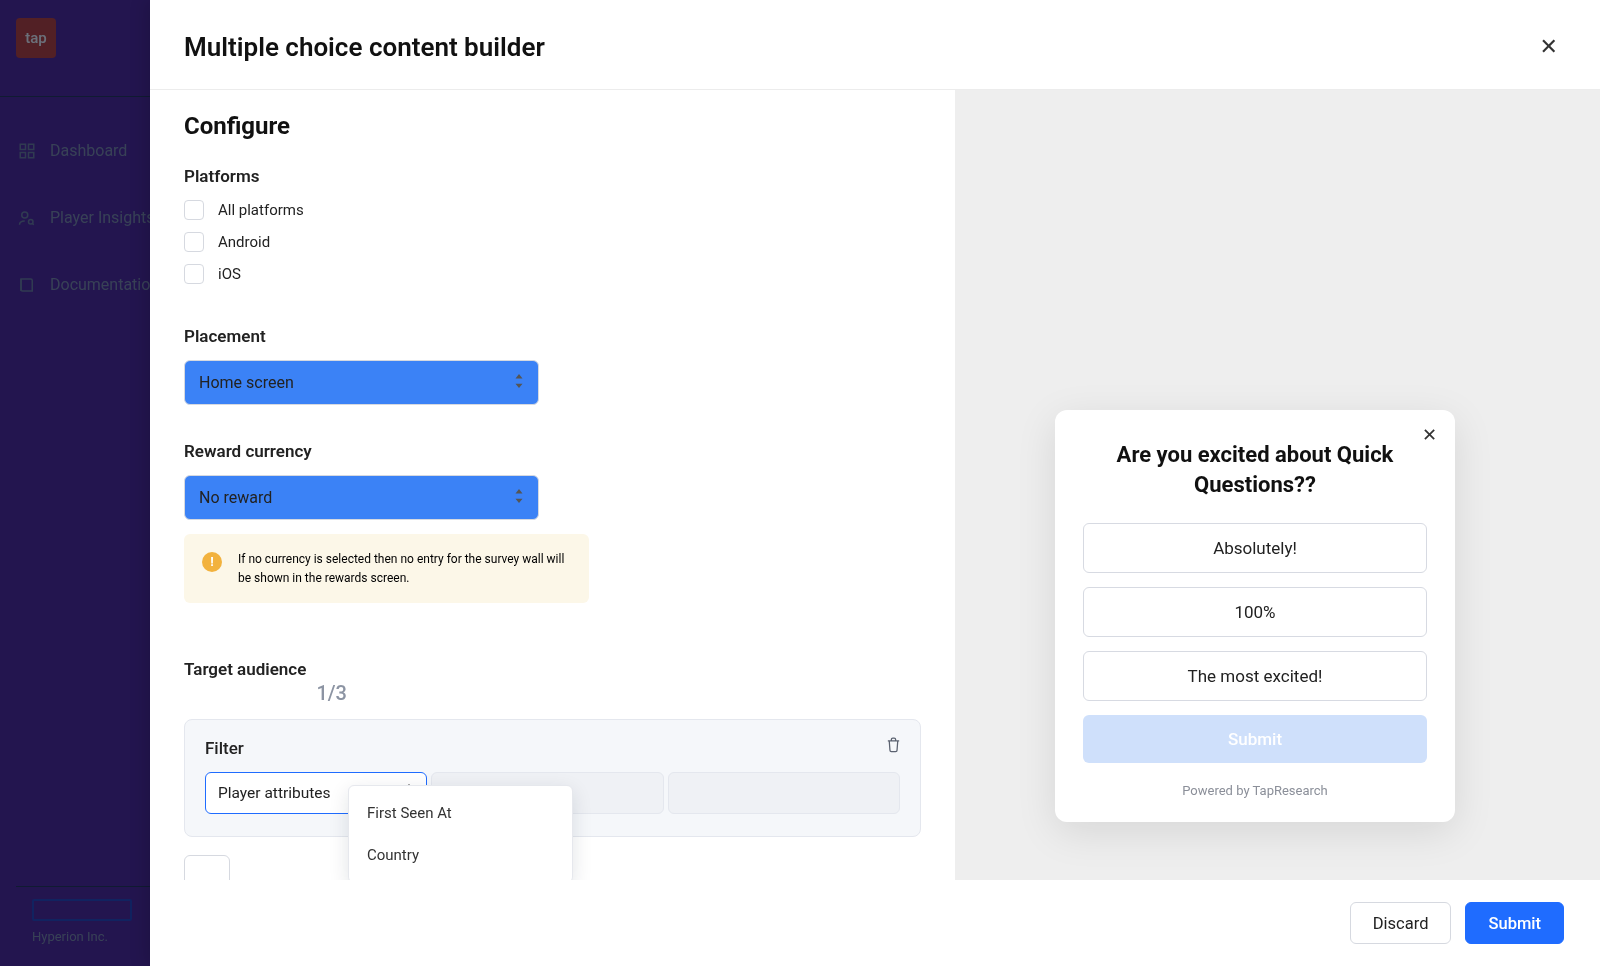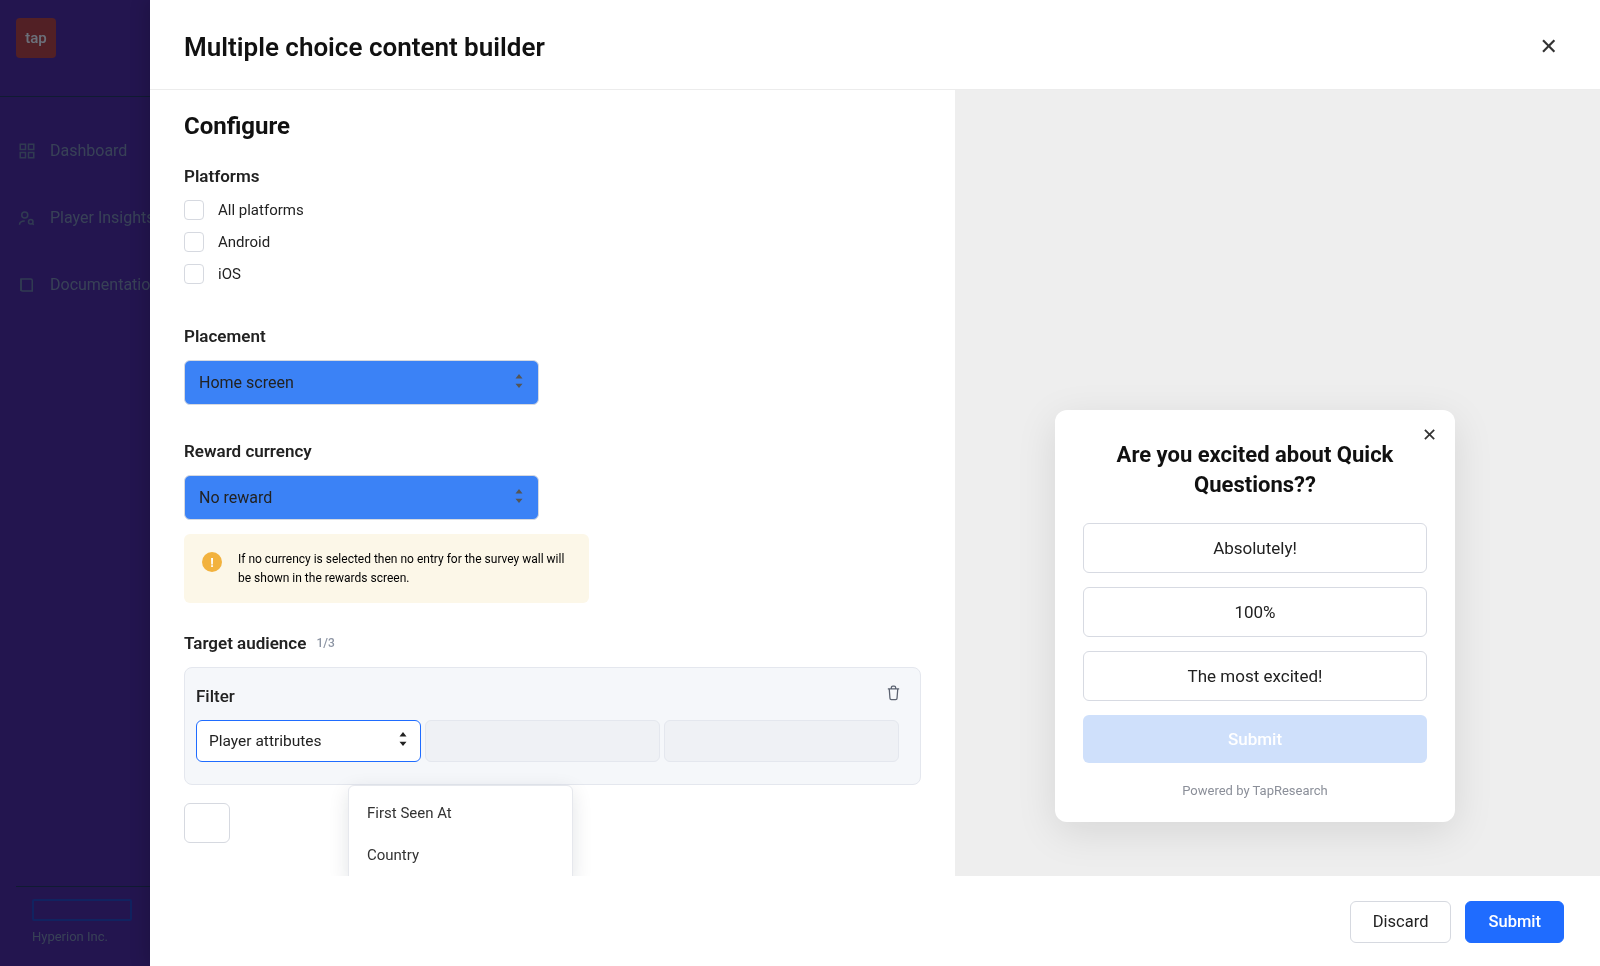--- a/index.html
+++ b/index.html
@@ -75,25 +75,25 @@
     padding:16px 18px; display:flex; gap:16px; align-items:flex-start;
   }
   .alert .badge {
     width:20px; height:20px; border-radius:50%; background:#f2b23e; color:#fff;
     display:flex; align-items:center; justify-content:center; font-size:13px; font-weight:700;
     flex:0 0 20px; margin-top:2px;
   }
   .alert .text { font-size:12px; color:#000000; line-height:1.55;}
 
   .ta-label-row { display:flex; align-items:center; gap:10px; margin-top:30px;}
-  .ta-count { color:#8c94a3; font-weight:500; font-size:12px;}
+  .ta-count { color:#8c94a3; font-weight:500; font-size:20px;margin-top:48px;}
 
   .filter-card {
     margin-top:14px; border:1px solid #e4e7ee; background:#f5f7fa; border-radius:8px;
-    padding:18px 11px 22px; position:relative;
+    padding:18px 20px 22px; position:relative;
   }
   .filter-title { font-size:17px; color:#222; margin-bottom:14px; font-weight:500;}
   .trash { position:absolute; right:18px; top:16px; color:#5b6270; cursor:pointer;}
   .filter-row { display:flex; gap:4px; }
   .select-sm {
     height:42px; border-radius:6px; display:flex; align-items:center;
     padding:0 12px; font-size:15.5px; color:#222; cursor:pointer; position:relative;
   }
   .select-attr {
     width:225px; border:1.5px solid #1f6cff; background:#fff;

